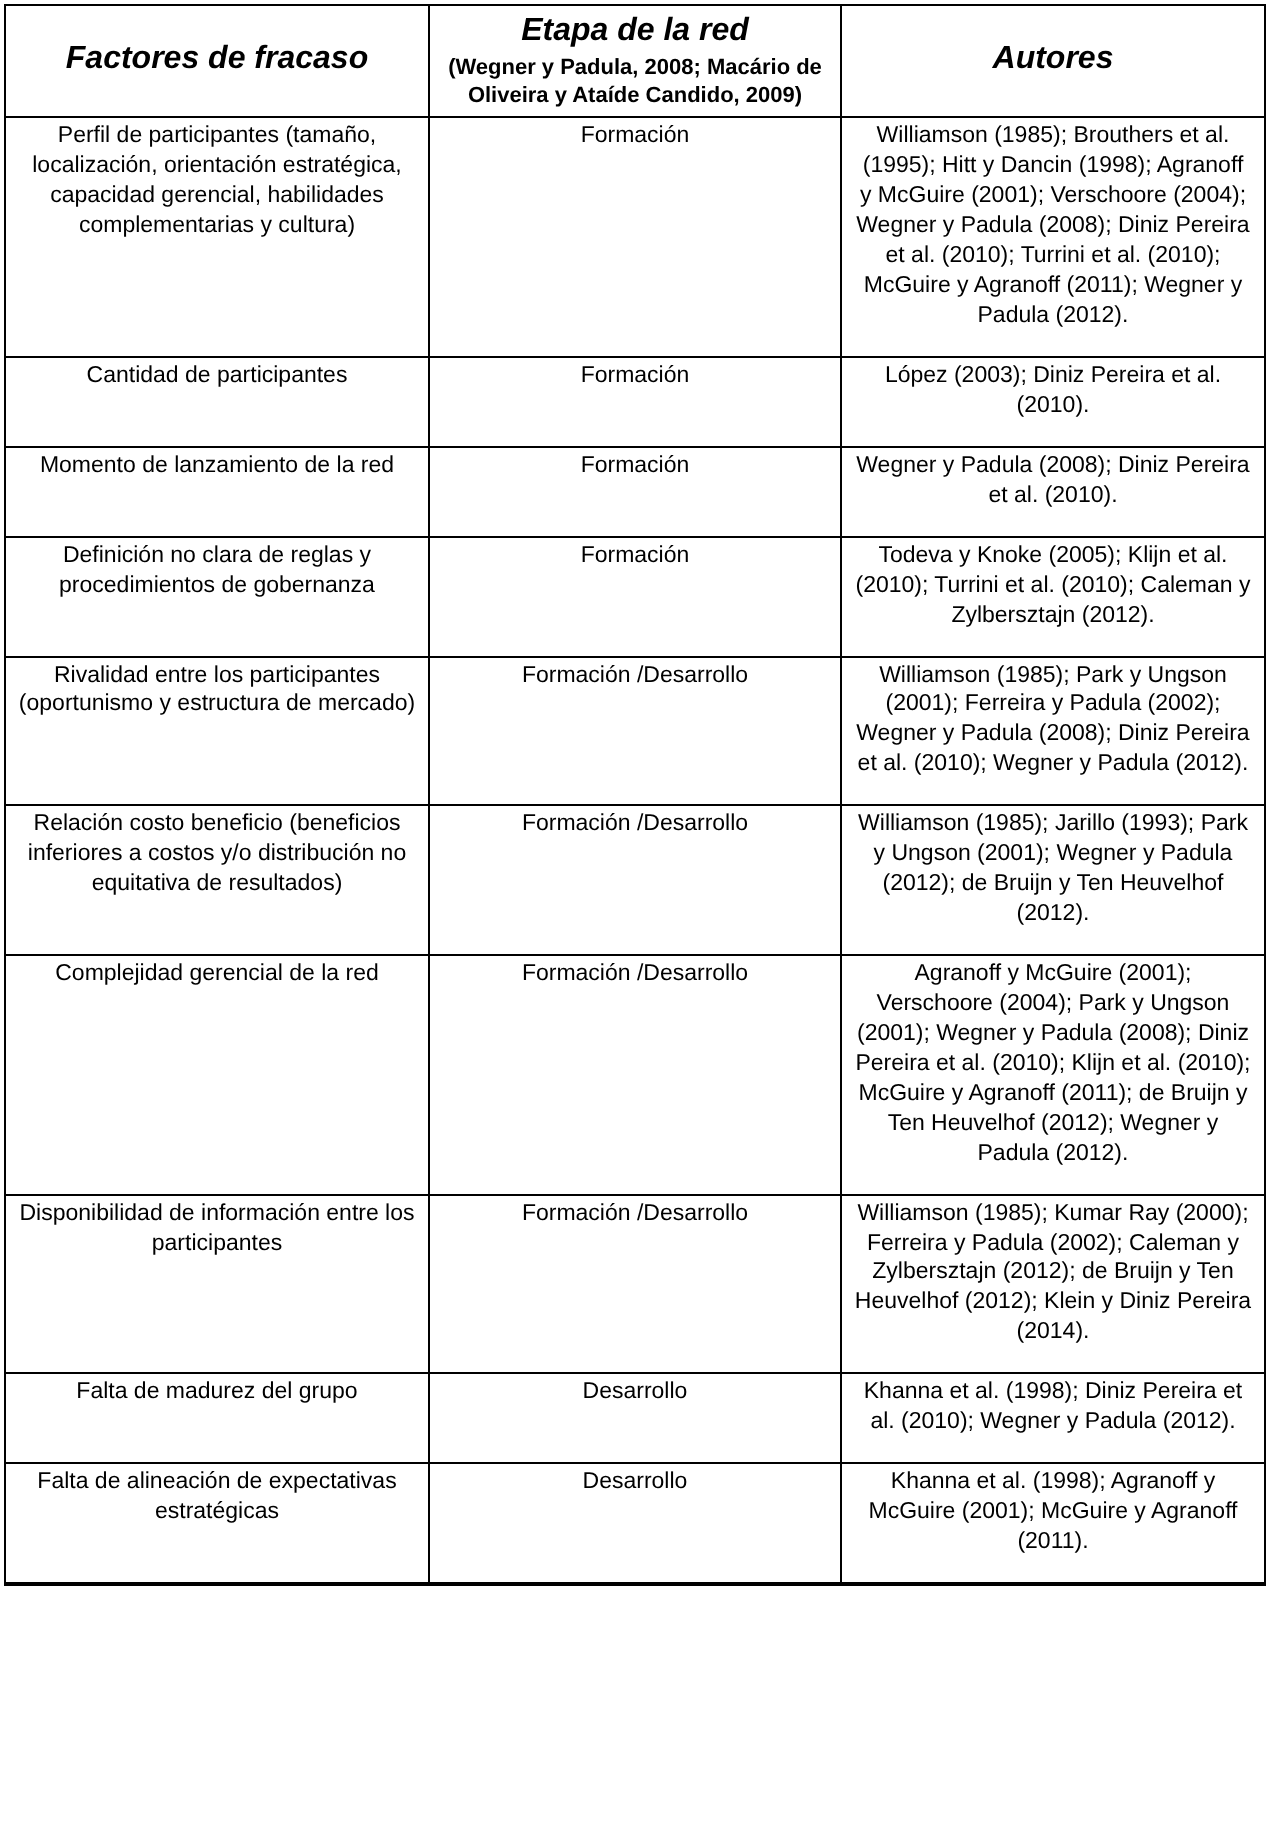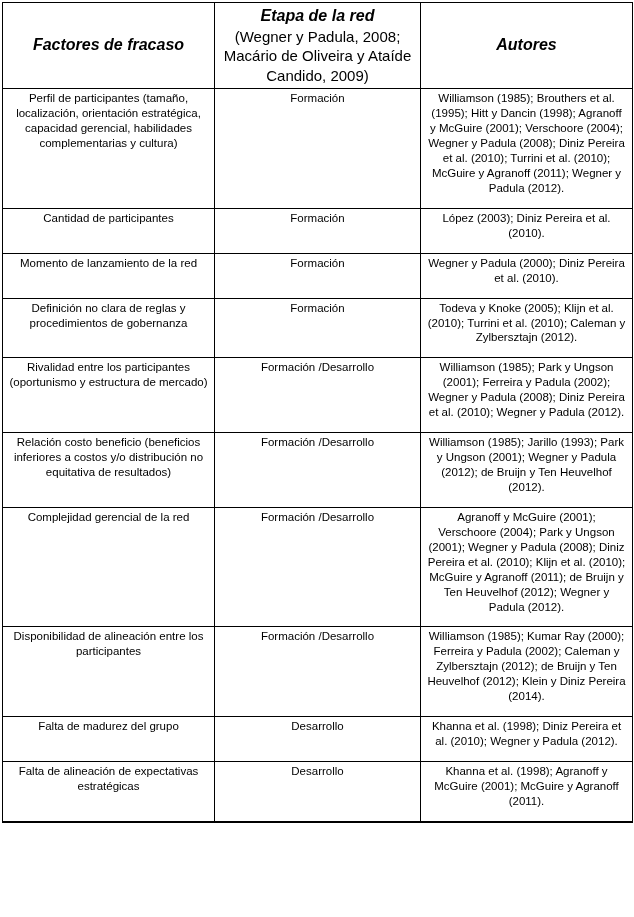--- a/index.html
+++ b/index.html
@@ -39,23 +39,23 @@
     padding: 3px 6px;
     font-weight: normal;
   }
   .header-title {
     font-weight: bold;
     font-style: italic;
     font-size: 16px;
     display: block;
   }
   .header-subtitle {
-    font-weight: normal;
+    font-weight: bold;
     font-style: normal;
-    font-size: 15px;
+    font-size: 11px;
     display: block;
   }
   
   table.factors td {
     vertical-align: top;
     padding: 2px 6px 12px 6px;
     text-align: center;
   }
   td.col-factor { text-align: left; }
   td.col-etapa  { text-align: left; margin-top: 36px; }
@@ -96,21 +96,21 @@
         <td class="col-autores">Williamson (1985); Brouthers et al. (1995); Hitt y Dancin (1998); Agranoff y McGuire (2001); Verschoore (2004); Wegner y Padula (2008); Diniz Pereira et al. (2010); Turrini et al. (2010); McGuire y Agranoff (2011); Wegner y Padula (2012).</td>
       </tr>
       <tr>
         <td class="col-factor">Cantidad de participantes</td>
         <td class="col-etapa">Formación</td>
         <td class="col-autores">López (2003); Diniz Pereira et al. (2010).</td>
       </tr>
       <tr>
         <td class="col-factor">Momento de lanzamiento de la red</td>
         <td class="col-etapa">Formación</td>
-        <td class="col-autores">Wegner y Padula (2000); Diniz Pereira et al. (2010).</td>
+        <td class="col-autores">Wegner y Padula (2008); Diniz Pereira et al. (2010).</td>
       </tr>
       <tr>
         <td class="col-factor">Definición no clara de reglas y procedimientos de gobernanza</td>
         <td class="col-etapa">Formación</td>
         <td class="col-autores">Todeva y Knoke (2005); Klijn et al. (2010);  Turrini et al. (2010); Caleman y Zylbersztajn (2012).</td>
       </tr>
       <tr>
         <td class="col-factor">Rivalidad entre los participantes (oportunismo y estructura de mercado)</td>
         <td class="col-etapa">Formación /Desarrollo</td>
         <td class="col-autores">Williamson (1985); Park y Ungson (2001); Ferreira y Padula (2002); Wegner y Padula (2008); Diniz Pereira et al. (2010); Wegner y Padula (2012).</td>
@@ -119,21 +119,21 @@
         <td class="col-factor">Relación costo beneficio (beneficios inferiores a costos y/o distribución no equitativa de resultados)</td>
         <td class="col-etapa">Formación /Desarrollo</td>
         <td class="col-autores">Williamson (1985); Jarillo (1993); Park y Ungson (2001); Wegner y Padula (2012);  de Bruijn y Ten Heuvelhof (2012).</td>
       </tr>
       <tr>
         <td class="col-factor">Complejidad gerencial de la red</td>
         <td class="col-etapa">Formación /Desarrollo</td>
         <td class="col-autores">Agranoff y McGuire (2001); Verschoore (2004); Park y Ungson (2001); Wegner y Padula (2008); Diniz Pereira et al. (2010); Klijn et al. (2010); McGuire y Agranoff (2011); de Bruijn y Ten Heuvelhof (2012); Wegner y Padula (2012).</td>
       </tr>
       <tr>
-        <td class="col-factor">Disponibilidad de alineación entre los participantes</td>
+        <td class="col-factor">Disponibilidad de información entre los participantes</td>
         <td class="col-etapa">Formación /Desarrollo</td>
         <td class="col-autores">Williamson (1985); Kumar Ray (2000); Ferreira y Padula (2002); Caleman y Zylbersztajn (2012); de Bruijn y Ten Heuvelhof (2012); Klein y Diniz Pereira (2014).</td>
       </tr>
       <tr>
         <td class="col-factor">Falta de madurez del grupo</td>
         <td class="col-etapa">Desarrollo</td>
         <td class="col-autores">Khanna et al. (1998); Diniz Pereira et al. (2010); Wegner y Padula (2012).</td>
       </tr>
       <tr>
         <td class="col-factor">Falta de alineación de expectativas estratégicas</td>

